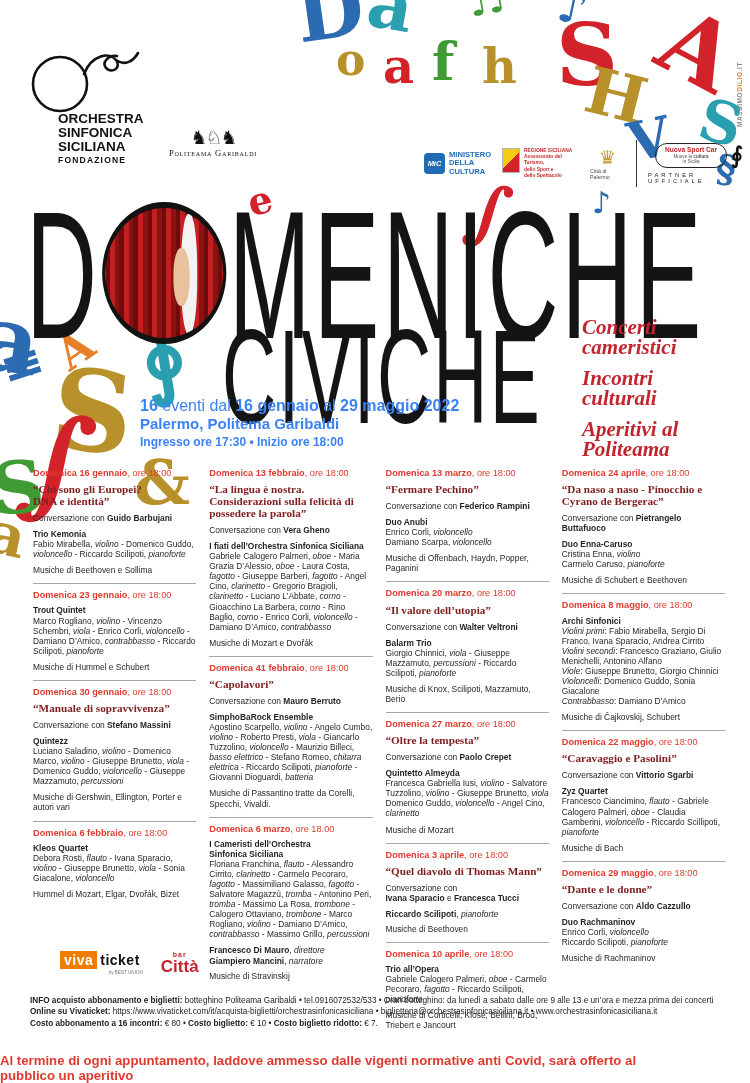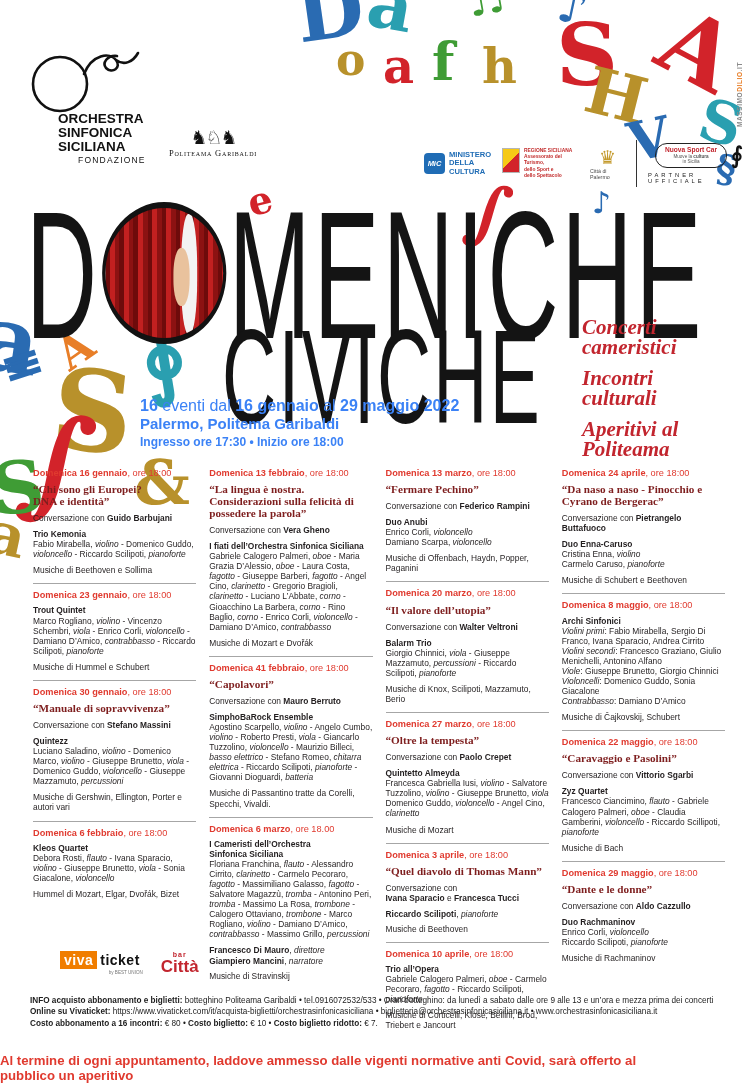--- a/index.html
+++ b/index.html
@@ -6,21 +6,21 @@
   .poster{position:relative;width:750px;height:1083px;background:#fff;margin:0 auto;
     overflow:hidden;font-family:"Liberation Sans",sans-serif;color:#231f20;}
   .layer{position:absolute;inset:0;}
   #deco{z-index:0;}
   .content{z-index:1;}
   .deco{position:absolute;font-family:"DejaVu Serif",serif;font-weight:700;line-height:1;white-space:pre;}
 
   
   .oss-logo{position:absolute;left:30px;top:50px;}
   .oss-text{position:absolute;left:58px;top:112px;font-weight:bold;font-size:13.5px;line-height:1.04;color:#111;}
-  .fondazione{font-size:8.5px;letter-spacing:1.2px;margin-top:2px;font-weight:normal;margin-left:20px;}
+  .fondazione{font-size:8.5px;letter-spacing:1.2px;margin-top:2px;font-weight:bold;}
   .politeama{position:absolute;left:163px;top:128px;width:100px;text-align:center;color:#111;}
   .horses{font-size:19px;line-height:1;letter-spacing:-2px;}
   .politeama-label{font-family:"Liberation Serif",serif;font-variant:small-caps;font-size:8.5px;letter-spacing:0.8px;margin-top:1px;}
   .partners{position:absolute;left:424px;top:140px;display:flex;align-items:center;gap:11px;}
   .mic{display:flex;align-items:center;gap:4px;}
   .mic-icon{width:21px;height:21px;background:#1f6cb5;border-radius:4px;color:#fff;
     font-size:7.5px;font-weight:bold;font-style:italic;display:flex;align-items:center;justify-content:center;}
   .mic-text{color:#1f6cb5;font-weight:bold;font-size:7.6px;line-height:1.08;}
   .regione{display:flex;align-items:flex-start;gap:4px;}
   .regione-icon{width:17px;height:23px;background:linear-gradient(135deg,#f6c915 0 50%,#d2232a 50% 100%);border:0.5px solid #b5b5b5;}

